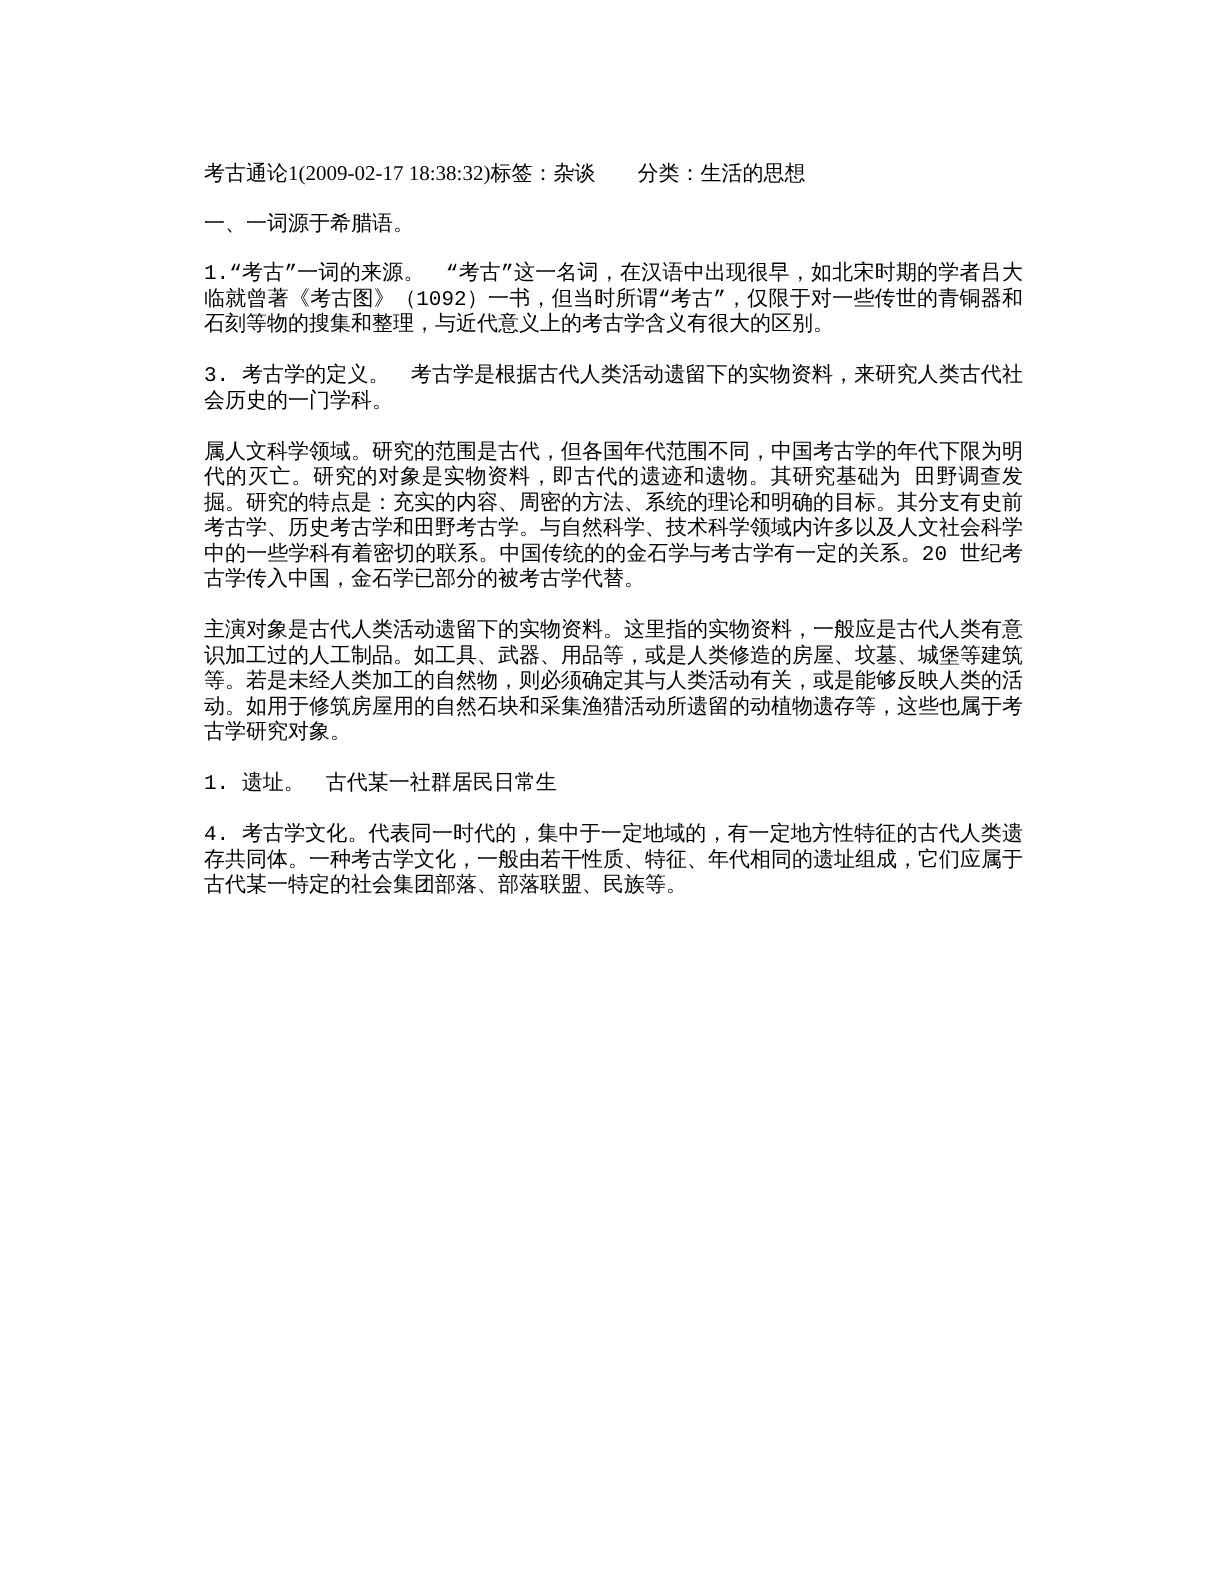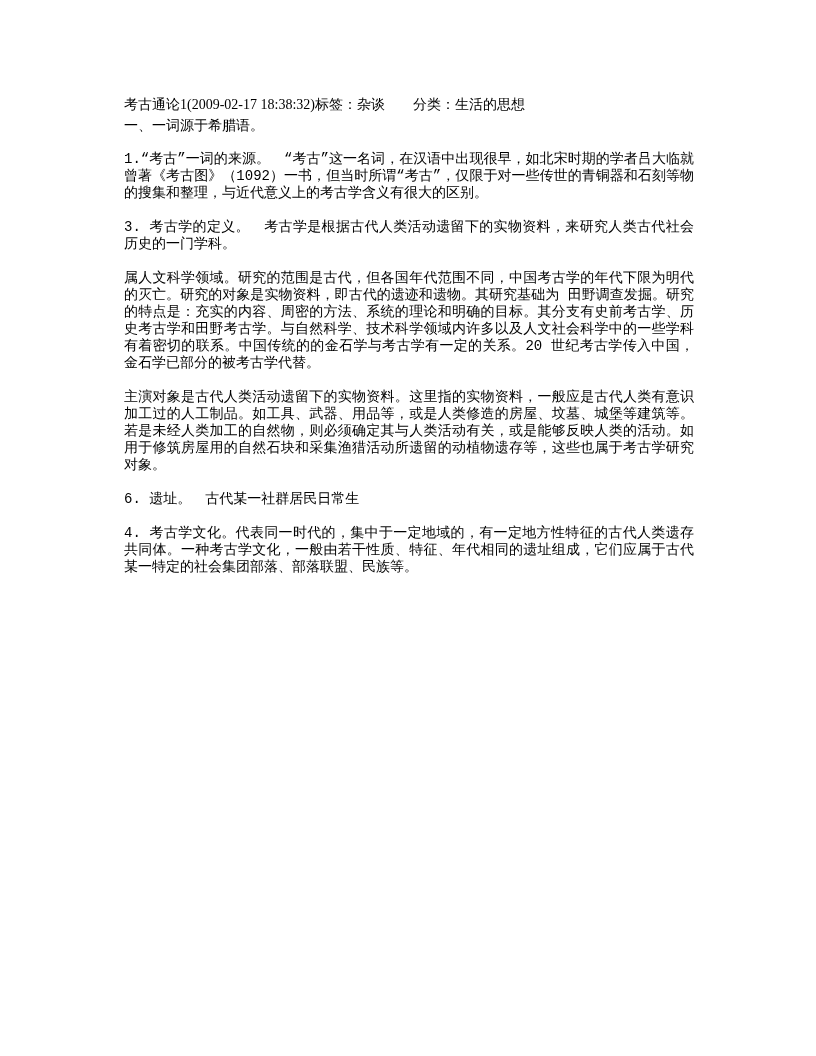--- a/index.html
+++ b/index.html
@@ -14,34 +14,34 @@
     box-sizing: border-box;
     background: #ffffff;
     padding: 92px 118px 0 120px;
     overflow: hidden;
     font-family: "Liberation Serif", "DejaVu Serif", serif;
     font-size: 14px;
     line-height: 17px;
     color: #000000;
   }
   .page p {
-    margin: 4px;
+    margin: 16px;
     text-align: justify;
     word-break: break-all;
   }
   .page p.para {
     margin-top: 17px;
     font-family: Liberation Mono, monospace;
   }
 </style>
 </head>
 <body>
 
 <div class="page">
   <p>考古通论1(2009-02-17 18:38:32)标签：杂谈　　分类：生活的思想</p>
   <p>一、一词源于希腊语。</p>
   <p class="para">1.“考古”一词的来源。　“考古”这一名词，在汉语中出现很早，如北宋时期的学者吕大临就曾著《考古图》（1092）一书，但当时所谓“考古”，仅限于对一些传世的青铜器和石刻等物的搜集和整理，与近代意义上的考古学含义有很大的区别。</p>
   <p class="para">3. 考古学的定义。　考古学是根据古代人类活动遗留下的实物资料，来研究人类古代社会历史的一门学科。</p>
   <p class="para">属人文科学领域。研究的范围是古代，但各国年代范围不同，中国考古学的年代下限为明代的灭亡。研究的对象是实物资料，即古代的遗迹和遗物。其研究基础为 田野调查发掘。研究的特点是：充实的内容、周密的方法、系统的理论和明确的目标。其分支有史前考古学、历史考古学和田野考古学。与自然科学、技术科学领域内许多以及人文社会科学中的一些学科有着密切的联系。中国传统的的金石学与考古学有一定的关系。20 世纪考古学传入中国，金石学已部分的被考古学代替。</p>
   <p class="para">主演对象是古代人类活动遗留下的实物资料。这里指的实物资料，一般应是古代人类有意识加工过的人工制品。如工具、武器、用品等，或是人类修造的房屋、坟墓、城堡等建筑等。若是未经人类加工的自然物，则必须确定其与人类活动有关，或是能够反映人类的活动。如用于修筑房屋用的自然石块和采集渔猎活动所遗留的动植物遗存等，这些也属于考古学研究对象。</p>
-  <p class="para">6. 遗址。　古代某一社群居民日常生</p>
+  <p class="para">1. 遗址。　古代某一社群居民日常生</p>
   <p class="para">4. 考古学文化。代表同一时代的，集中于一定地域的，有一定地方性特征的古代人类遗存共同体。一种考古学文化，一般由若干性质、特征、年代相同的遗址组成，它们应属于古代某一特定的社会集团部落、部落联盟、民族等。</p>
 </div>
 
 </body></html>

